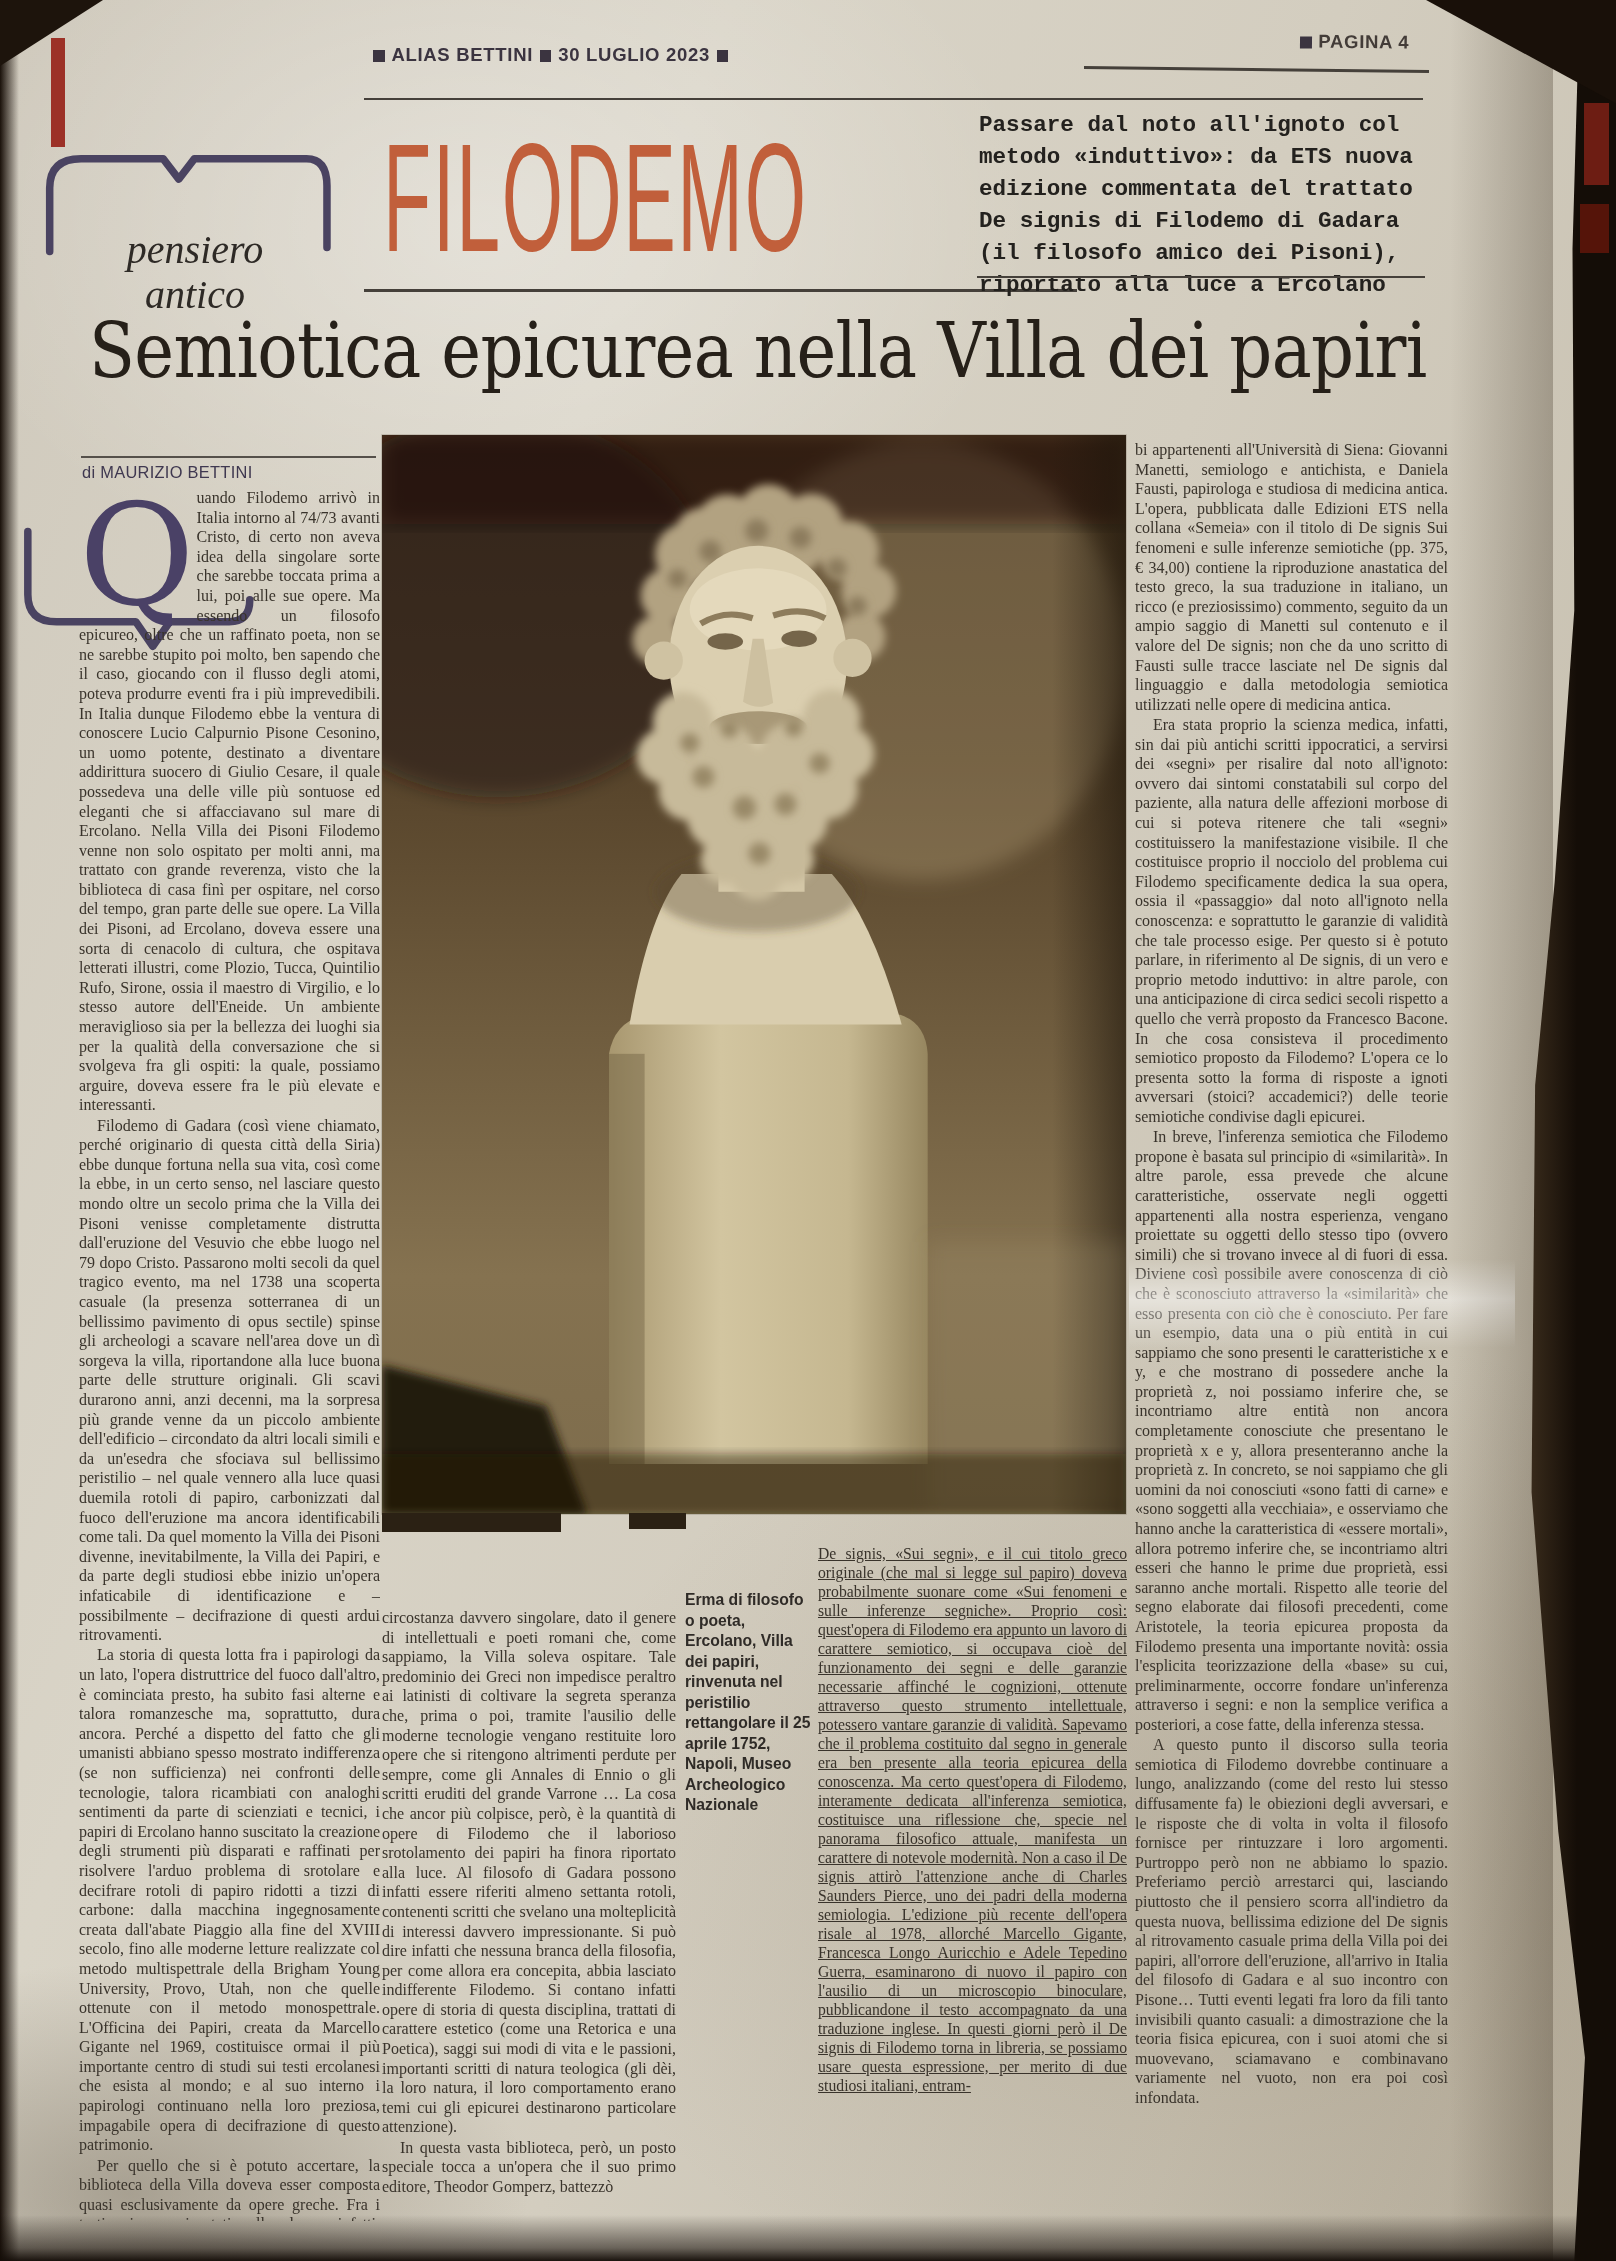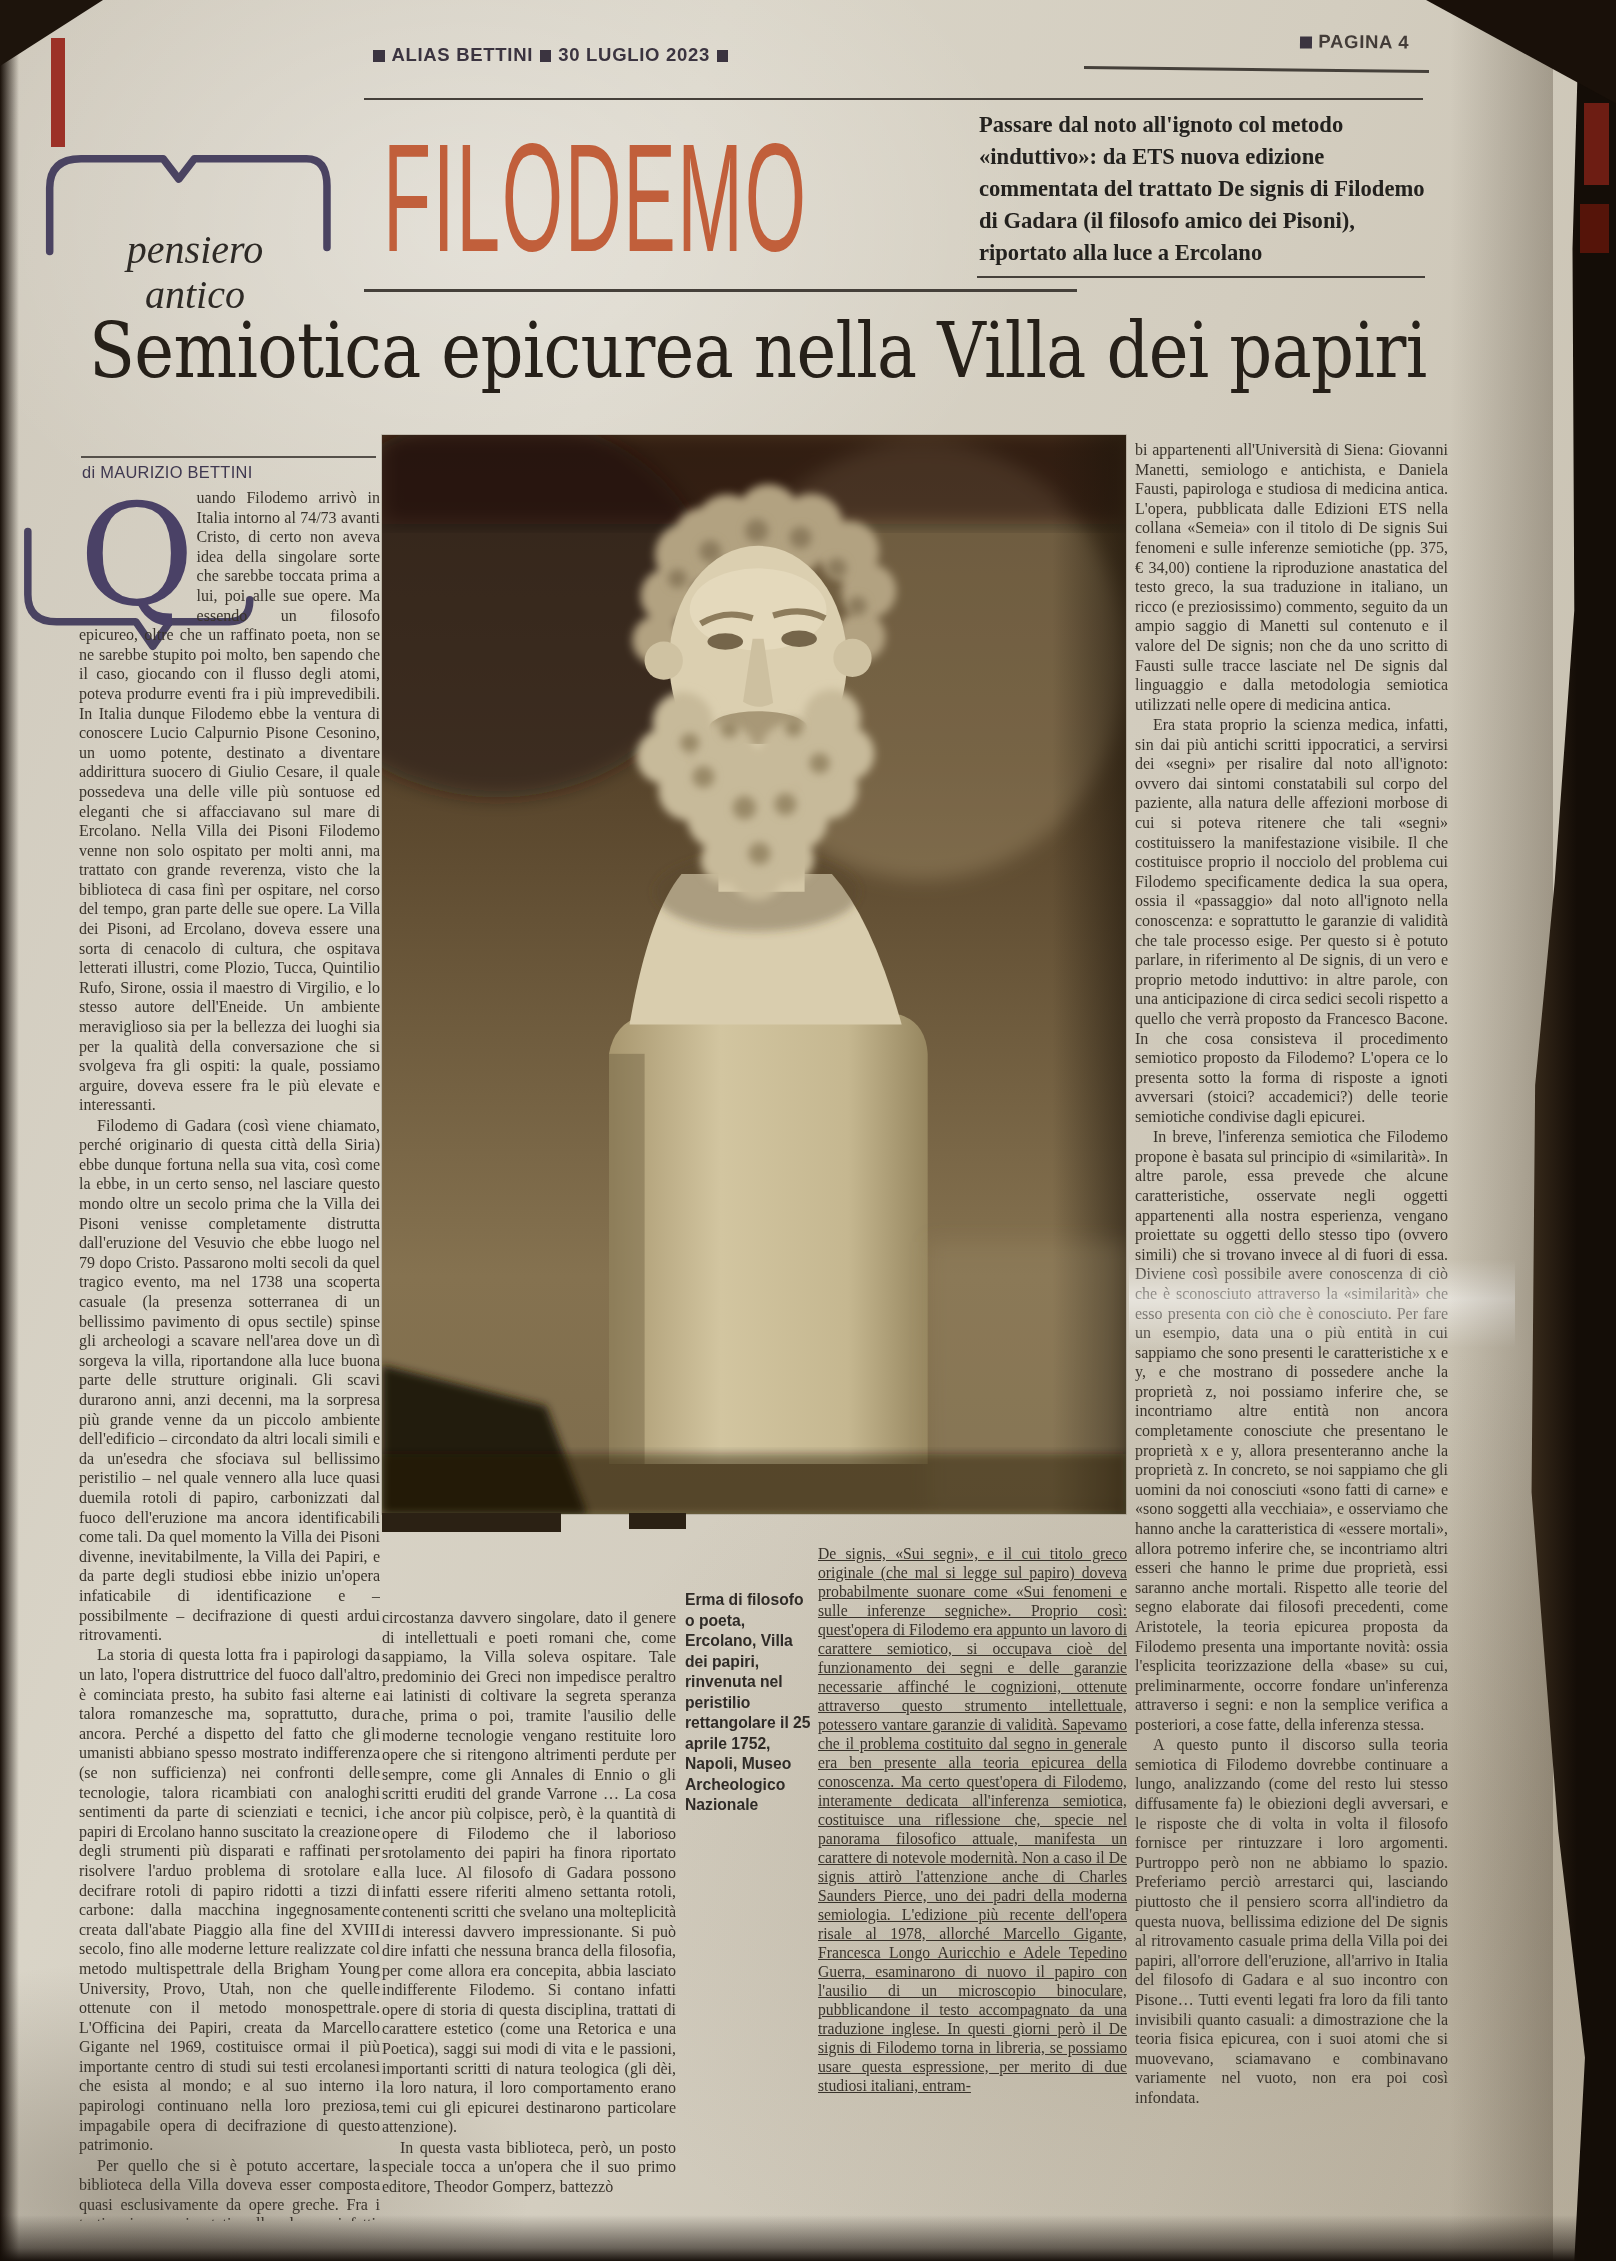--- a/index.html
+++ b/index.html
@@ -20,21 +20,21 @@
      font-weight:bold;font-size:18.5px;color:#433c38;letter-spacing:0.7px;white-space:nowrap;transform:rotate(.6deg);}
   
   .kicker-text{position:absolute;left:81px;top:227px;width:228px;text-align:center;
      font-style:italic;font-size:40px;line-height:45px;color:#2e2a26;}
   
   .section-title{position:absolute;left:383px;top:120px;font-family:"Liberation Sans",sans-serif;
      font-weight:400;font-size:101px;line-height:103px;letter-spacing:2.1px;color:#c15f3b;
      transform:scale(.78,1.52);transform-origin:left top;white-space:nowrap;}
   
   .standfirst{position:absolute;left:979px;top:109px;width:451px;
-     font-family:Liberation Serif, serif;font-weight:bold;font-size:22.6px;line-height:32px;color:#23211e;}
+     font-family:Liberation Mono, monospace;font-weight:bold;font-size:22.6px;line-height:32px;color:#23211e;}
   
   .headline{position:absolute;left:89px;top:305px;width:1402px;font-family:"DejaVu Serif",serif;
      font-size:70px;line-height:82px;letter-spacing:-0.7px;color:#262019;white-space:nowrap;
      transform:scale(.96,1.1);transform-origin:left top;}
   
   .col{position:absolute;overflow:hidden;font-size:16px;line-height:19.6px;color:#39332b;
      text-align:justify;}
   .col p{margin:0;}
   .col p + p{text-indent:18px;margin-top:0.7px;}
   #col1{left:79px;top:488px;width:301px;height:1733px;}

